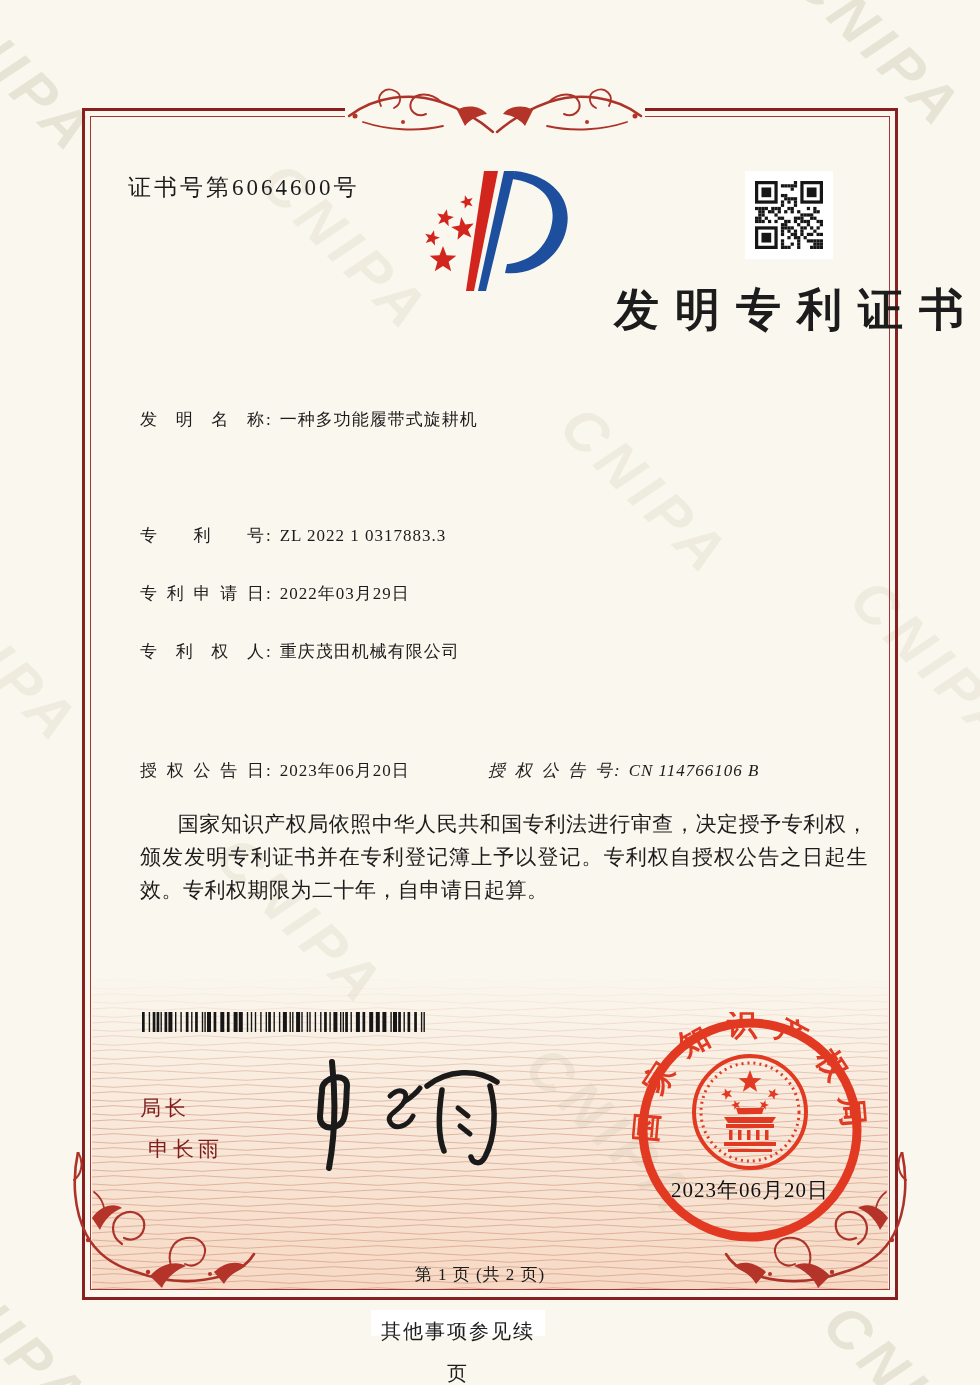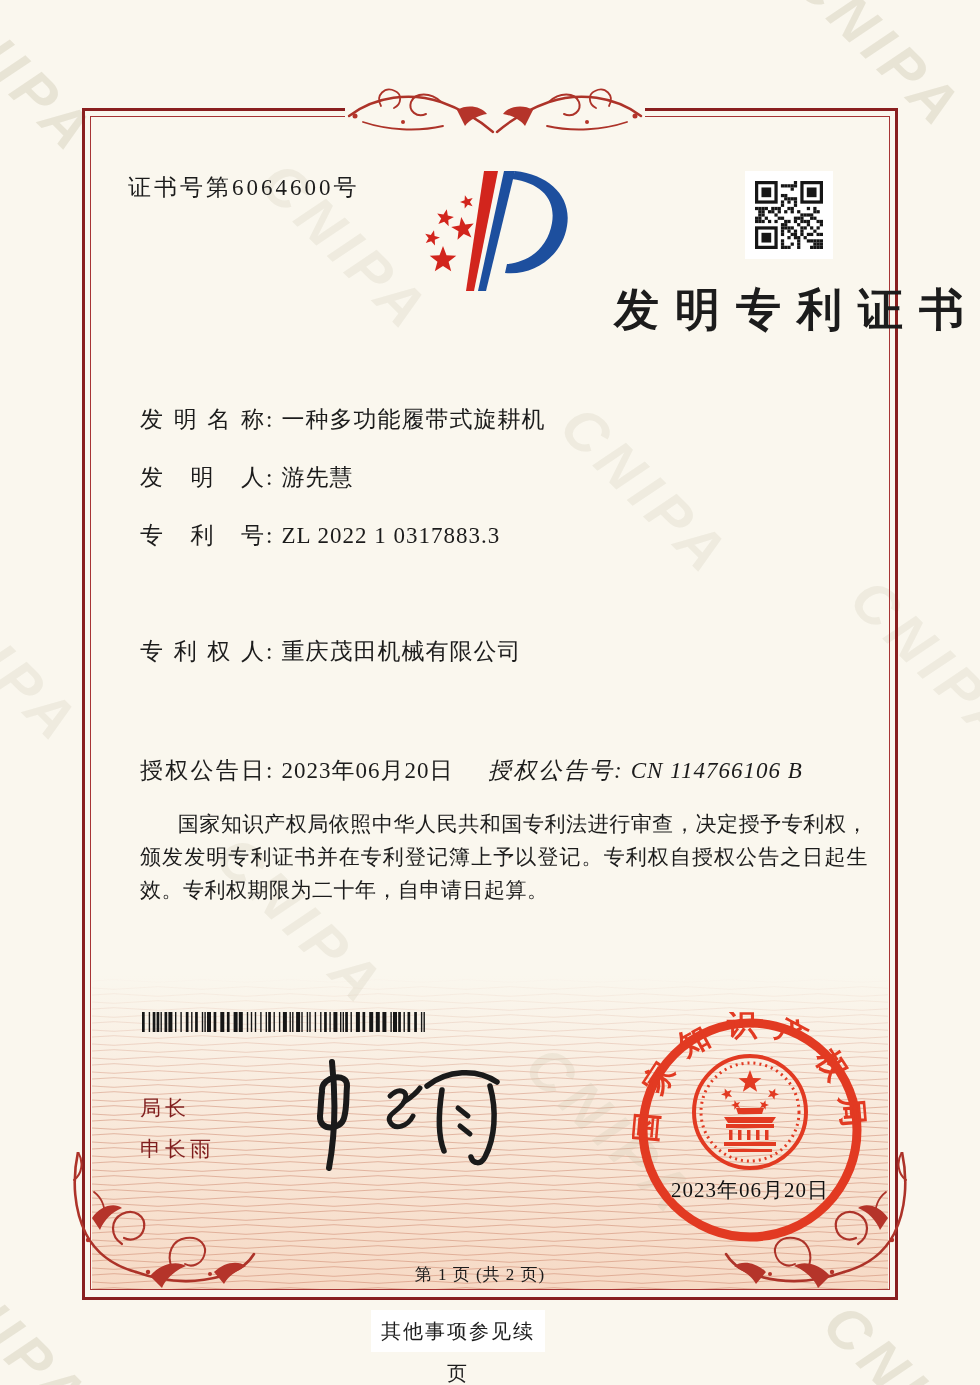--- a/index.html
+++ b/index.html
@@ -30,47 +30,47 @@
   .fl-right { left:716px; top:1152px; transform:scaleX(-1); }
   
   .cert-no { position:absolute; z-index:5; left:128px; top:172px; font-size:23px; letter-spacing:3px; }
   .logo { position:absolute; z-index:5; left:418px; top:163px; width:170px; height:135px; }
   .qr { position:absolute; z-index:5; left:745px; top:171px; width:88px; height:88px; background:#fff; }
   .qr svg { position:absolute; left:10px; top:10px; width:68px; height:68px; }
   .title {
     position:absolute; z-index:5; left:0; top:280px; width:100%; margin:0;
     text-align:right; font-size:45px; font-weight:bold; letter-spacing:16px; text-indent:16px;
   }
-  .field { position:absolute; z-index:5; left:140px; font-size:23px; white-space:nowrap; line-height:30px; }
+  .field { position:absolute; z-index:5; left:140px; font-size:17px; white-space:nowrap; line-height:30px; }
   .flabel { display:inline-block; width:124px; text-align:justify; text-align-last:justify; vertical-align:top; }
   .fcolon { display:inline-block; margin-left:2px; }
   .fvalue { margin-left:9px; letter-spacing:1px; }
   .field.grant2 { left:488px;font-style:italic; }
   .para {
     position:absolute; z-index:5; left:140px; width:728px; font-size:21px; line-height:33px;
     text-align:justify; text-indent:1.8em; letter-spacing:0.5px; margin:0;
   }
   .barcode { position:absolute; z-index:5; left:140px; top:1012px; width:292px; height:20px; }
   .sig-title, .sig-name {
     position:absolute; z-index:5; left:140px; font-family:"Liberation Sans","DejaVu Sans",sans-serif;
     font-size:21px; letter-spacing:4px; color:#7f1d1d;
   }
   .sig-title { top:1094px; }
-  .sig-name { top:1135px; }
+  .sig-name { top:1135px;margin-left:8px; }
   .signature { position:absolute; z-index:6; left:292px; top:1056px; width:230px; height:115px; }
   .seal { position:absolute; z-index:5; left:632px; top:1012px; width:236px; height:236px; }
   .seal svg { display:block; width:236px; height:236px; }
   .seal-date {
     position:absolute; z-index:6; left:632px; top:1176px; width:236px; text-align:center;
     font-size:21px; color:#111; letter-spacing:1px;
     text-shadow:0 0 2px #f8e3d4, 0 0 2px #f8e3d4;
   }
   .page-num { position:absolute; z-index:5; left:0; top:1263px; width:960px; text-align:center; font-size:17px; letter-spacing:1px; }
   .cont-note {
-    position:absolute; z-index:5; left:371px; top:1310px; width:174px; height:42px;
+    position:absolute; z-index:5; left:371px; top:1310px; width:174px; height:26px;
     background:#ffffff; text-align:center; line-height:42px; font-size:20px; letter-spacing:2px;
   }
   .orn-stroke { stroke:#ad3329; fill:none; stroke-linecap:round; }
   .orn-fill { fill:#b5342a; stroke:none; }
 </style>
 </head>
 <body>
 
 <div class="page">
 
@@ -341,25 +341,25 @@
         <rect x="61.52" y="64.76" width="3.24" height="3.24" fill="#161616"></rect>
         <rect x="64.76" y="64.76" width="3.24" height="3.24" fill="#161616"></rect>
       </svg>
   </div>
 
   <h1 class="title">发明专利证书</h1>
 
   <div class="field" style="top:405px">
     <span class="flabel">发明名称</span><span class="fcolon">:</span><span class="fvalue">一种多功能履带式旋耕机</span>
   </div>
-  <div class="field" style="top:463px">
-    <span class="flabel">发明人</span><span class="fcolon">:</span><span class="fvalue">游先慧</span>
-  </div>
   <div class="field" style="top:521px">
     <span class="flabel">专利号</span><span class="fcolon">:</span><span class="fvalue">ZL 2022 1 0317883.3</span>
+  </div>
+  <div class="field" style="top:579px">
+    <span class="flabel">专利申请日</span><span class="fcolon">:</span><span class="fvalue">2022年03月29日</span>
   </div>
   <div class="field" style="top:637px">
     <span class="flabel">专利权人</span><span class="fcolon">:</span><span class="fvalue">重庆茂田机械有限公司</span>
   </div>
   <div class="field" style="top:756px">
     <span class="flabel">授权公告日</span><span class="fcolon">:</span><span class="fvalue">2023年06月20日</span>
   </div>
   <div class="field grant2" style="top:756px">
     <span class="flabel">授权公告号</span><span class="fcolon">:</span><span class="fvalue">CN 114766106 B</span>
   </div>

